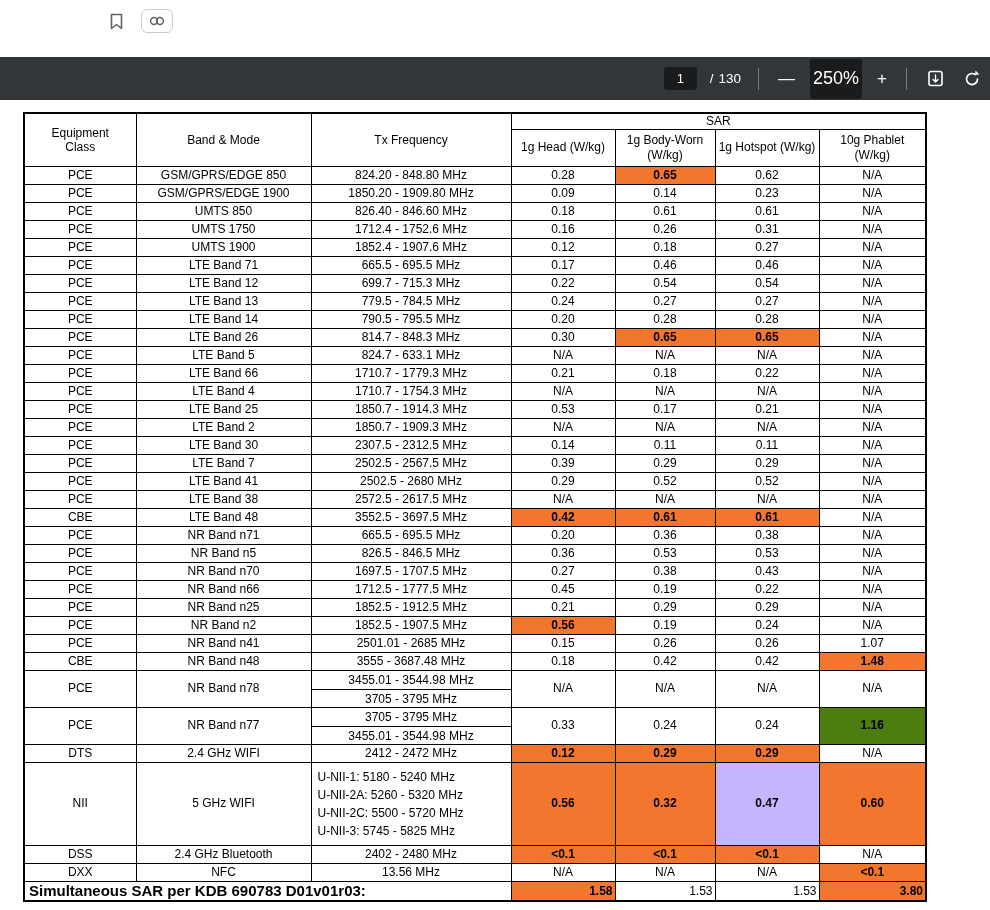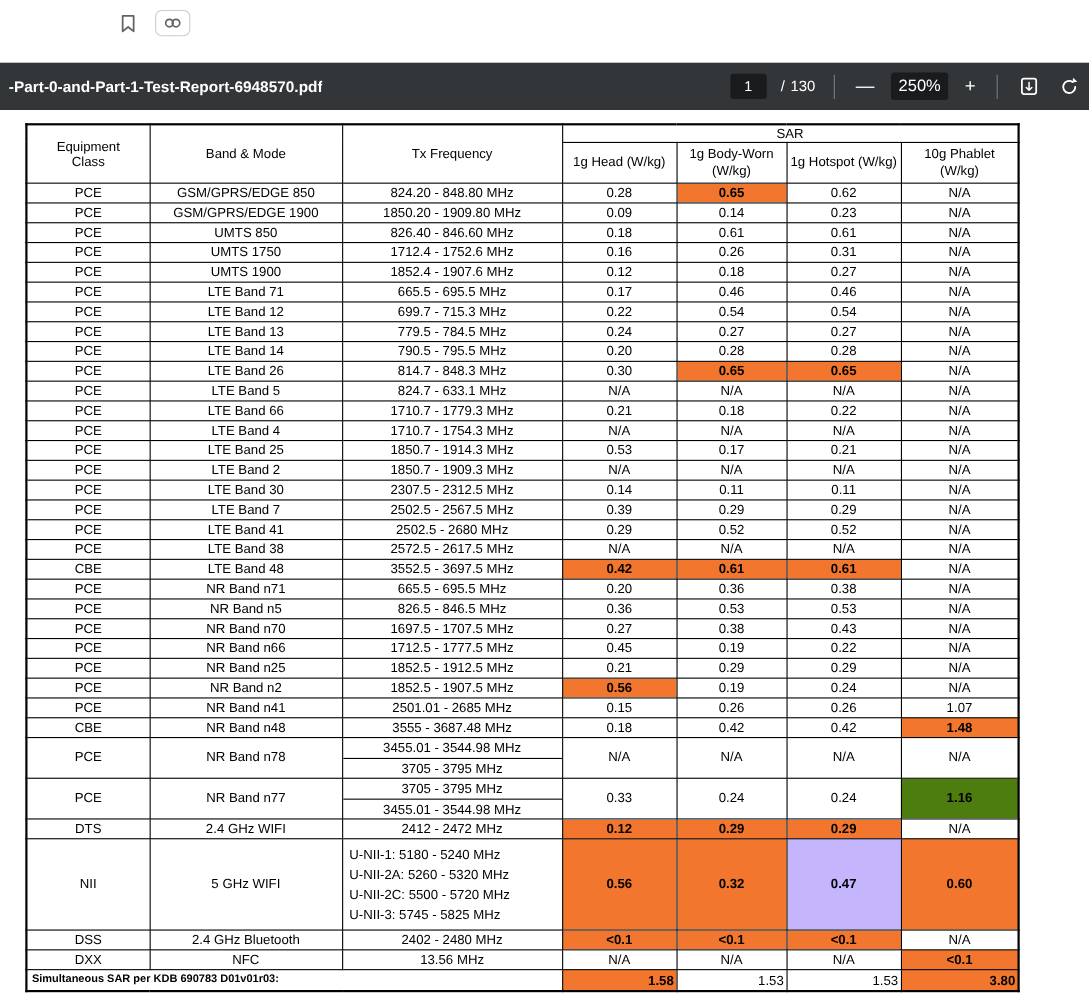--- a/index.html
+++ b/index.html
@@ -37,22 +37,22 @@
   .controls { margin-left:auto; display:flex; align-items:center; gap:13px; }
   .pagebox {
     width:33px; height:23px; background:#191b1c; border-radius:3px;
     display:flex; align-items:center; justify-content:center;
     font-size:13px; cursor:text;
   }
   .pagetotal { font-size:13.5px; display:flex; gap:5px; }
   .vdiv { width:1px; height:22px; background:rgba(255,255,255,0.35); margin:0 4px; }
   .zbtn { font-size:17px; line-height:1; cursor:pointer; padding:0 2px; user-select:none; }
   .zoombox {
-    width:52px; height:25px; background:#191b1c; border-radius:3px;
-    display:flex; align-items:center; justify-content:center; font-size:15px;
+    width:52px; height:40px; background:#191b1c; border-radius:3px;
+    display:flex; align-items:center; justify-content:center; font-size:18px;
   }
   .tbicon { display:flex; align-items:center; cursor:pointer; padding:0 2px; }
 
   
   .doc { padding:12px 0 0 23px; background:#fff; }
   table.sar {
     border-collapse:collapse; table-layout:fixed; width:902px;
     border:2px solid #000;
   }
   th, td {
@@ -64,21 +64,21 @@
   th.sub { height:37px; line-height:1.2; }
   th.equip { white-space:pre-line; }
   tbody td { height:18px; line-height:1.25; }
   td.freq-split { padding:0; }
   .freq-line { height:18px; line-height:18px; }
   td.freq-split .freq-line + .freq-line { border-top:1px solid #000; }
   td.freq-list { text-align:left; padding:5px 4px 5px 6px; }
   td.freq-list .freq-line { height:auto; line-height:1.5; text-align:left; }
   td.hl { font-weight:700; }
   tfoot td { height:20px;text-align:right; }
-  tfoot td.f-label { text-align:left; font-weight:700; font-size:10px; padding-left:4px; }
+  tfoot td.f-label { text-align:left; font-weight:700; font-size:15px; padding-left:4px; }
   tfoot td.f-val { font-weight:400; }
   tfoot td.f-val.hl { font-weight:700; }
 </style>
 </head>
 <body>
 
 <div class="browser-bar">
   <span class="bm-icon">
     <svg width="17" height="19" viewBox="0 0 17 19">
       <path d="M3.5 2.5 h10 v14 l-5 -4 l-5 4 z" fill="none" stroke="#5f6368" stroke-width="1.6" stroke-linejoin="round"></path>
@@ -87,21 +87,20 @@
   <span class="chip">
     <svg width="18" height="12" viewBox="0 0 18 12">
       <circle cx="6" cy="6" r="3.4" fill="none" stroke="#5f6368" stroke-width="1.5"></circle>
       <circle cx="12" cy="6" r="3.4" fill="none" stroke="#5f6368" stroke-width="1.5"></circle>
     </svg>
   </span>
 </div>
 <div class="bar-gap"></div>
 
 <div class="pdf-toolbar">
-  <div class="fname">-Part-0-and-Part-1-Test-Report-6948570.pdf</div>
   <div class="controls">
     <span class="pagebox">1</span>
     <span class="pagetotal">
       <span>/</span>
       <span>130</span>
     </span>
     <span class="vdiv"></span>
     <span class="zbtn">—</span>
     <span class="zoombox">250%</span>
     <span class="zbtn">+</span>

